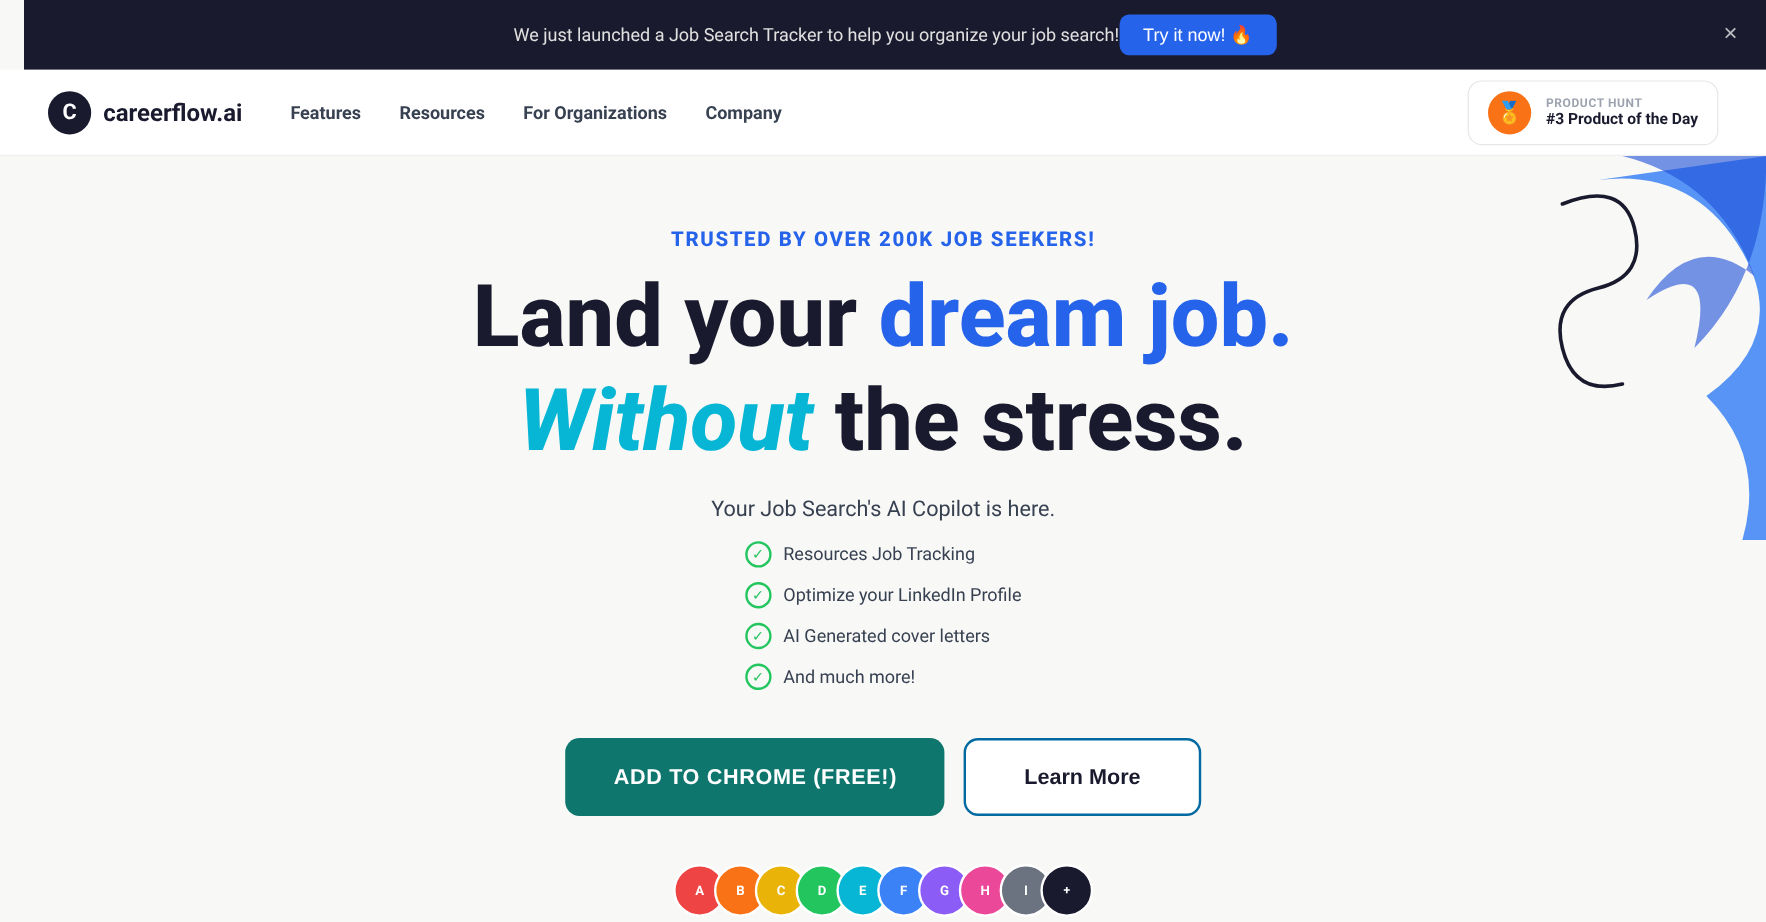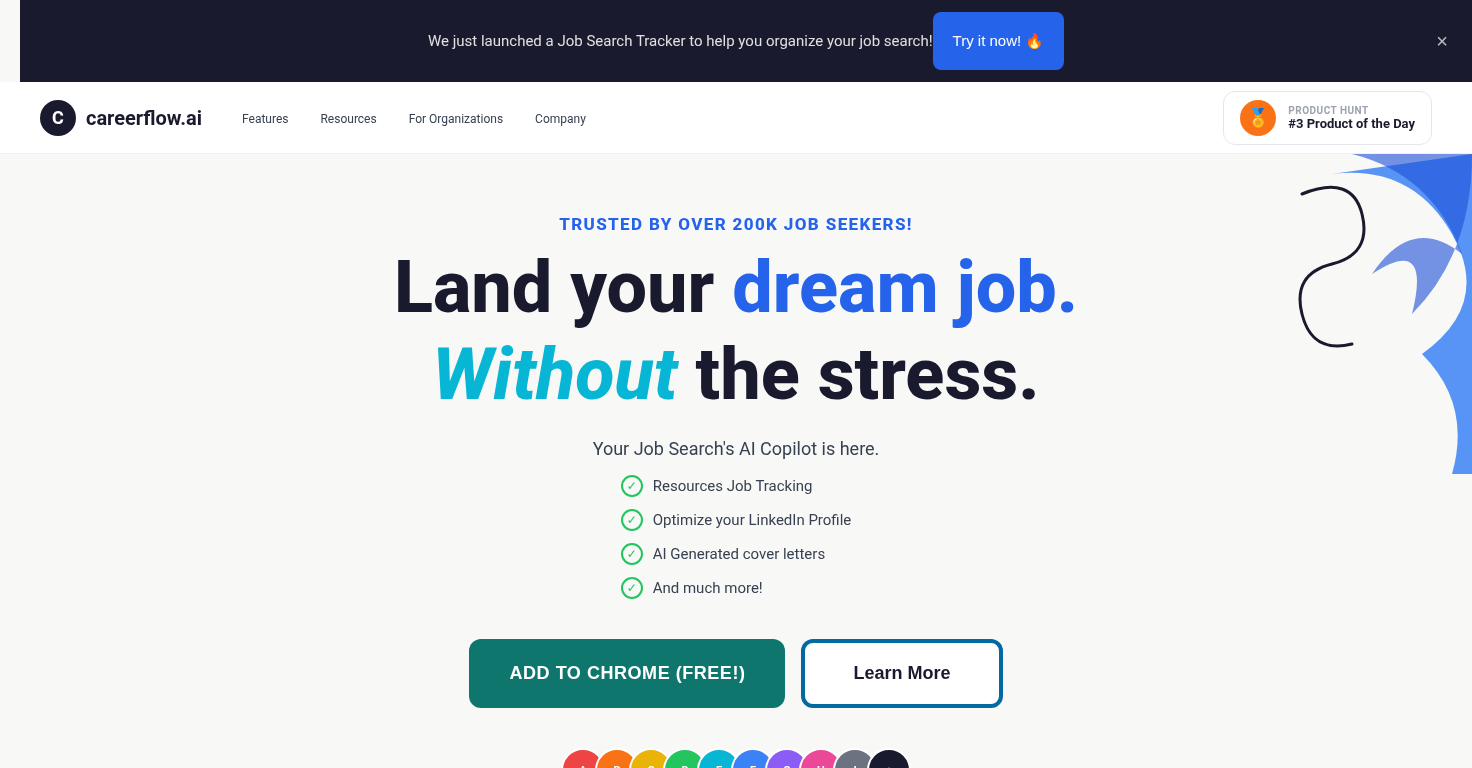--- a/index.html
+++ b/index.html
@@ -31,21 +31,21 @@
 
     .banner-text {
       color: #e0e0e0;
     }
 
     .banner-cta {
       background: #2563eb;
       color: white;
       border: none;
       border-radius: 8px;
-      padding: 20px 20px;
+      padding: 8px 20px;
       font-size: 15px;
       cursor: pointer;
       font-weight: 500;
     }
 
     .banner-close {
       position: absolute;
       right: 24px;
       top: 50%;
       transform: translateY(-50%);
@@ -102,22 +102,22 @@
 
     .nav-links {
       display: flex;
       gap: 32px;
       list-style: none;
     }
 
     .nav-links a {
       text-decoration: none;
       color: #374151;
-      font-size: 12px;
-      font-weight: 400;
+      font-size: 15px;
+      font-weight: 700;
     }
 
     
     .ph-badge {
       display: flex;
       align-items: center;
       gap: 12px;
       border: 1px solid #e5e7eb;
       border-radius: 12px;
       padding: 8px 16px;
@@ -276,21 +276,21 @@
       padding: 20px 40px;
       font-size: 18px;
       font-weight: 700;
       cursor: pointer;
       letter-spacing: 0.03em;
     }
 
     .btn-learn {
       background: white;
       color: #1a1a2e;
-      border: 4px solid #0369a1;
+      border: 2px solid #0369a1;
       border-radius: 12px;
       padding: 20px 48px;
       font-size: 18px;
       font-weight: 600;
       cursor: pointer;
     }
 
     
     .avatar-cluster {
       display: flex;

